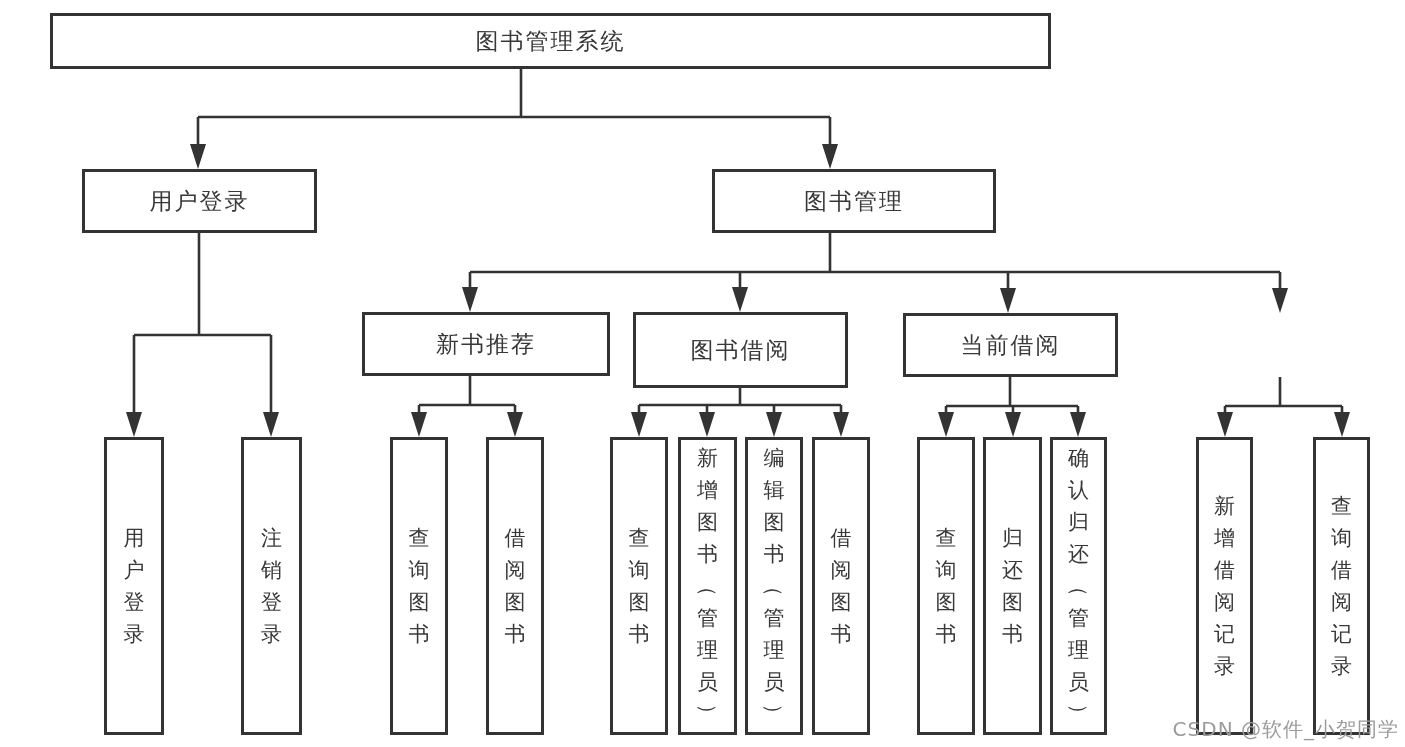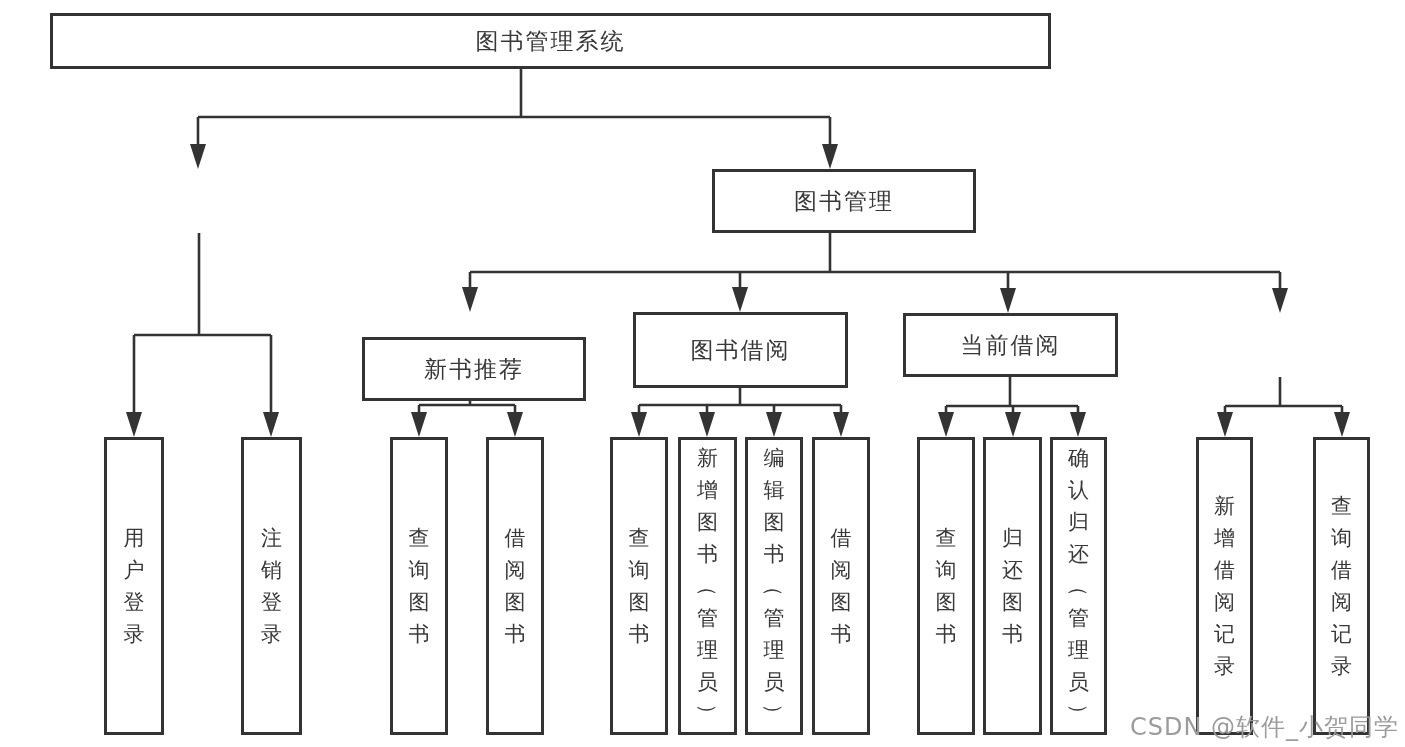--- a/index.html
+++ b/index.html
@@ -37,23 +37,23 @@
   .node-label {
     color: var(--text);
     font-size: 23px;
     letter-spacing: 2px;
     white-space: nowrap;
   }
   
   .root-box   { left: 22px;  top: 13px;  width: 1001px; height: 56px; margin-left: 28px; }
   
   .l2-user    { left: 82px;  top: 169px; width: 235px; height: 64px; }
-  .l2-book    { left: 712px; top: 169px; width: 264px; height: 64px; }
-  
-  .l3-1 { left: 362px;  top: 312px; width: 224px; height: 64px; margin-top: 25px; }
+  .l2-book    { left: 712px; top: 169px; width: 284px; height: 64px; }
+  
+  .l3-1 { left: 362px;  top: 312px; width: 248px; height: 64px; }
   .l3-2 { left: 633px;  top: 312px; width: 215px; height: 76px; }
   .l3-3 { left: 903px;  top: 313px; width: 215px; height: 64px; }
   .l3-4 { left: 1173px; top: 313px; width: 214px; height: 64px; }
 
   
   .leaf {
     position: absolute;
     top: 437px;
     height: 298px;
     background: #ffffff;
@@ -89,21 +89,21 @@
   .g4c1 { left: 917px;  width: 58px; }
   .g4c2 { left: 983px;  width: 59px; }
   .g4c3 { left: 1050px; width: 57px; }
   .g5c1 { left: 1196px; width: 57px; }
   .g5c2 { left: 1313px; width: 57px; }
 
   .watermark {
     position: absolute;
     right: 6px;
     bottom: 4px;
-    font-size: 24px;
+    font-size: 20px;
     color: var(--watermark);
     white-space: nowrap;
     letter-spacing: 1px;
   }
 </style>
 </head>
 <body>
 
 <div id="canvas">
 
@@ -126,20 +126,23 @@
       M766 412 H782 L774 437 Z  M833 412 H849 L841 437 Z
       M938 412 H954 L946 437 Z  M1005 412 H1021 L1013 437 Z
       M1070 412 H1086 L1078 437 Z
       M1217 412 H1233 L1225 437 Z  M1334 412 H1350 L1342 437 Z"></path>
   </svg>
 
   <div class="node root-box">
     <span class="node-label">图书管理系统</span>
   </div>
 
+  <div class="node l2-user">
+    <span class="node-label">用户登录</span>
+  </div>
   <div class="node l2-book">
     <span class="node-label">图书管理</span>
   </div>
 
   <div class="node l3-1">
     <span class="node-label">新书推荐</span>
   </div>
   <div class="node l3-2">
     <span class="node-label">图书借阅</span>
   </div>

